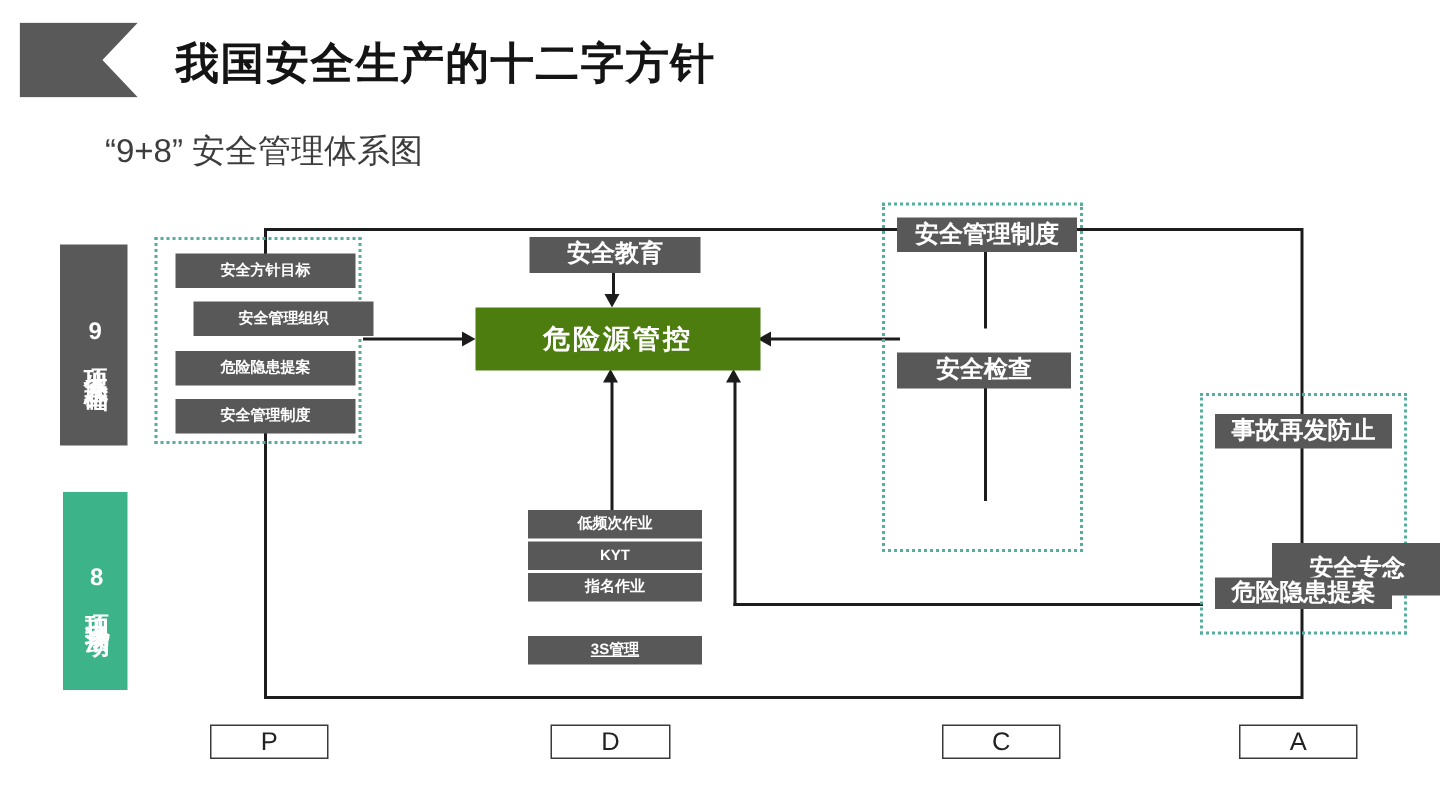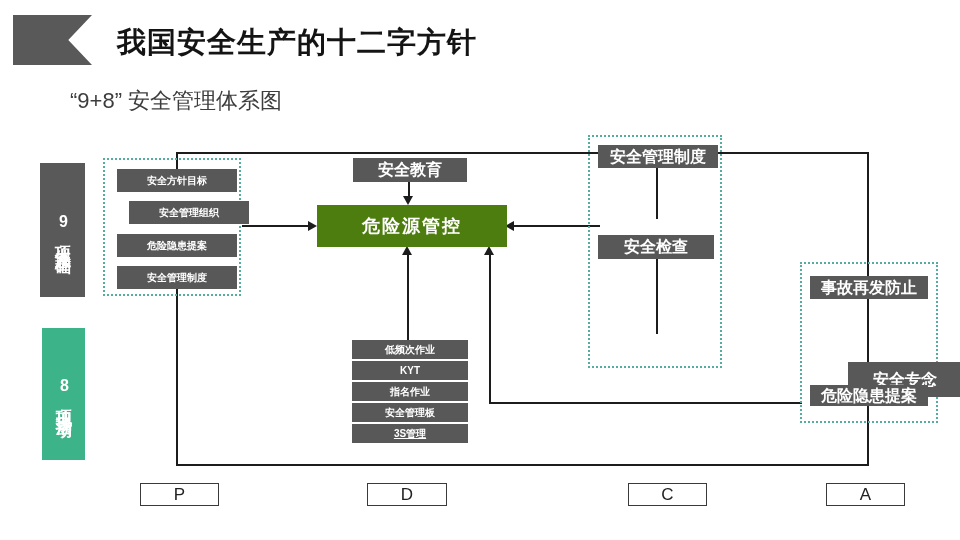--- a/index.html
+++ b/index.html
@@ -83,21 +83,20 @@
   <div class="abs gbox fs16" style="left:353px;top:158px;width:114px;height:24px;">安全教育</div>
 
   <div class="abs greenbox" style="left:317px;top:205px;width:190px;height:42px;">危险源管控</div>
 
   <div class="abs gbox fs16" style="left:598px;top:145px;width:120px;height:23px;">安全管理制度</div>
   <div class="abs gbox fs16" style="left:598px;top:219px;width:116px;height:24px;margin-top:16px;">安全检查</div>
 
   <div class="abs gbox fs15" style="left:352px;top:340px;width:116px;height:19px;text-align:right;">低频次作业</div>
   <div class="abs gbox fs15" style="left:352px;top:361px;width:116px;height:19px;text-align:center;">KYT</div>
   <div class="abs gbox fs15" style="left:352px;top:382px;width:116px;height:19px;">指名作业</div>
-  <div class="abs gbox fs15" style="left:352px;top:403px;width:116px;height:19px;">安全管理板</div>
   <div class="abs gbox fs15" style="left:352px;top:424px;width:116px;height:19px;text-decoration:underline;">3S管理</div>
 
   <div class="abs gbox fs16" style="left:810px;top:276px;width:118px;height:23px;">事故再发防止</div>
   <div class="abs gbox fs16" style="left:848px;top:362px;width:114px;height:35px;">安全专念</div>
   <div class="abs gbox fs16" style="left:810px;top:385px;width:118px;height:21px;">危险隐患提案</div>
 
   <div class="abs pdca" style="left:140px;top:483px;width:77px;">P</div>
   <div class="abs pdca" style="left:367px;top:483px;width:78px;">D</div>
   <div class="abs pdca" style="left:628px;top:483px;width:77px;">C</div>
   <div class="abs pdca" style="left:826px;top:483px;width:77px;">A</div>

